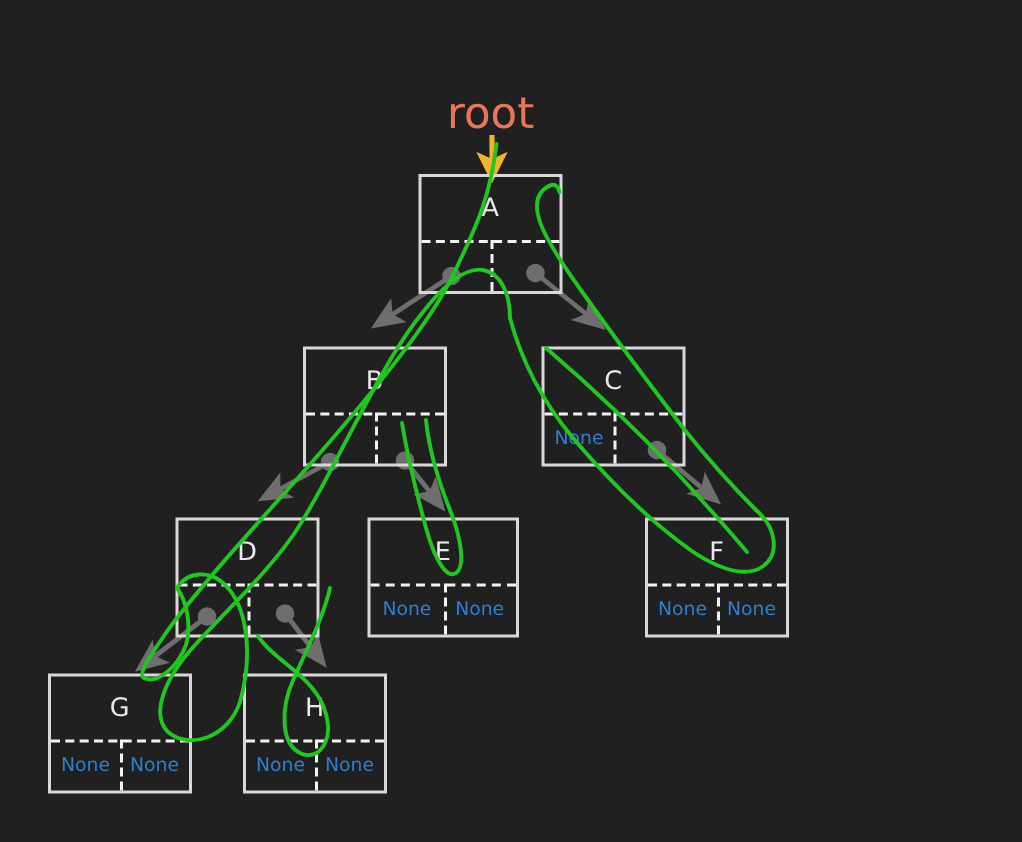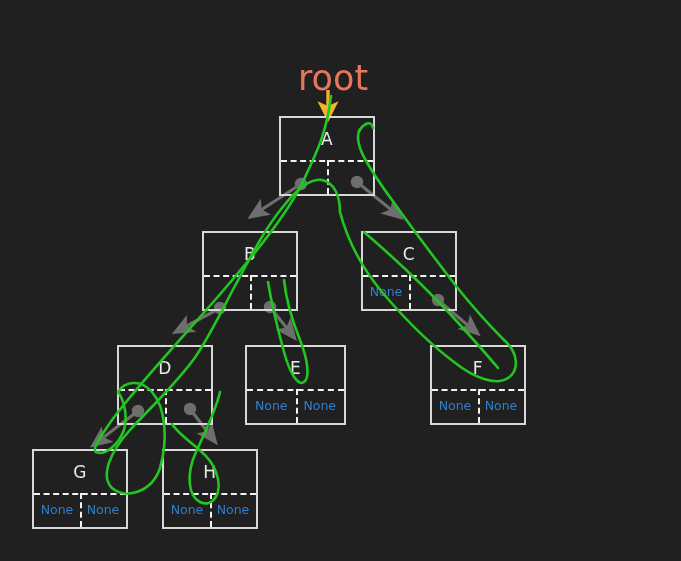--- a/index.html
+++ b/index.html
@@ -74,21 +74,21 @@
     justify-content: center;
     color: #2f7fd0;
     font-size: 12.5px;
   }
   .node .child-cell.left { left: 0; }
   .node .child-cell.right { left: 50%; }
 
   .root-label {
     position: absolute;
     color: #e8765a;
-    font-size: 35px;
+    font-size: 29px;
     z-index: 5;
     white-space: nowrap;
     text-align: center;
   }
   .pointer-dot {
     fill: #6e6e6e;
   }
   .edge-line {
     stroke: #6e6e6e;
     stroke-width: 3.2;

